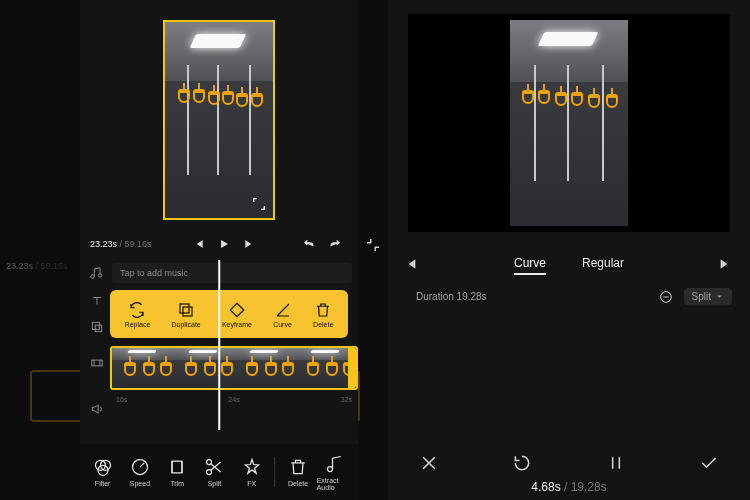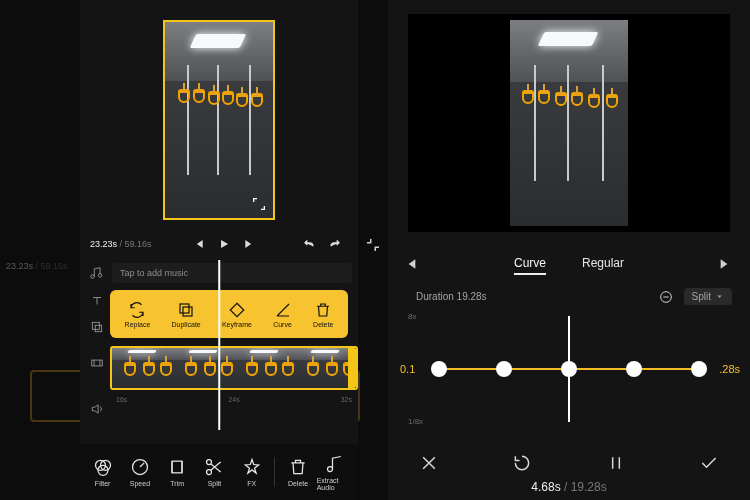--- a/index.html
+++ b/index.html
@@ -365,35 +365,20 @@
             <path d="M8 12h8"></path>
           </svg></div>
       <div class="preset">
           <span>Split</span>
           <svg width="9" height="9" viewBox="0 0 24 24" fill="#a4a4a4">
             <path d="M6 9l6 6 6-6z"></path>
           </svg>
         </div>
     </div>
 
-    <div class="graph">
-      <div class="ylab top">8x</div>
-      <div class="ylab bot">1/8x</div>
-      <div class="xlab l">0.1</div>
-      <div class="xlab r">.28s</div>
-      <div class="inner">
-        <div class="rail"></div>
-        <div class="axis"></div>
-        <div class="node" style="left:2%"></div>
-        <div class="node" style="left:26%"></div>
-        <div class="node" style="left:50%"></div>
-        <div class="node" style="left:74%"></div>
-        <div class="node" style="left:98%"></div>
-      </div>
-    </div>
 
     <div class="controls">
       <div class="cb">
           <svg viewBox="0 0 24 24">
             <path d="M5 5l14 14M19 5L5 19"></path>
           </svg>
         </div>
       <div class="cb">
           <svg viewBox="0 0 24 24">
             <path d="M4 12a8 8 0 108-8M4 4v5h5"></path>

